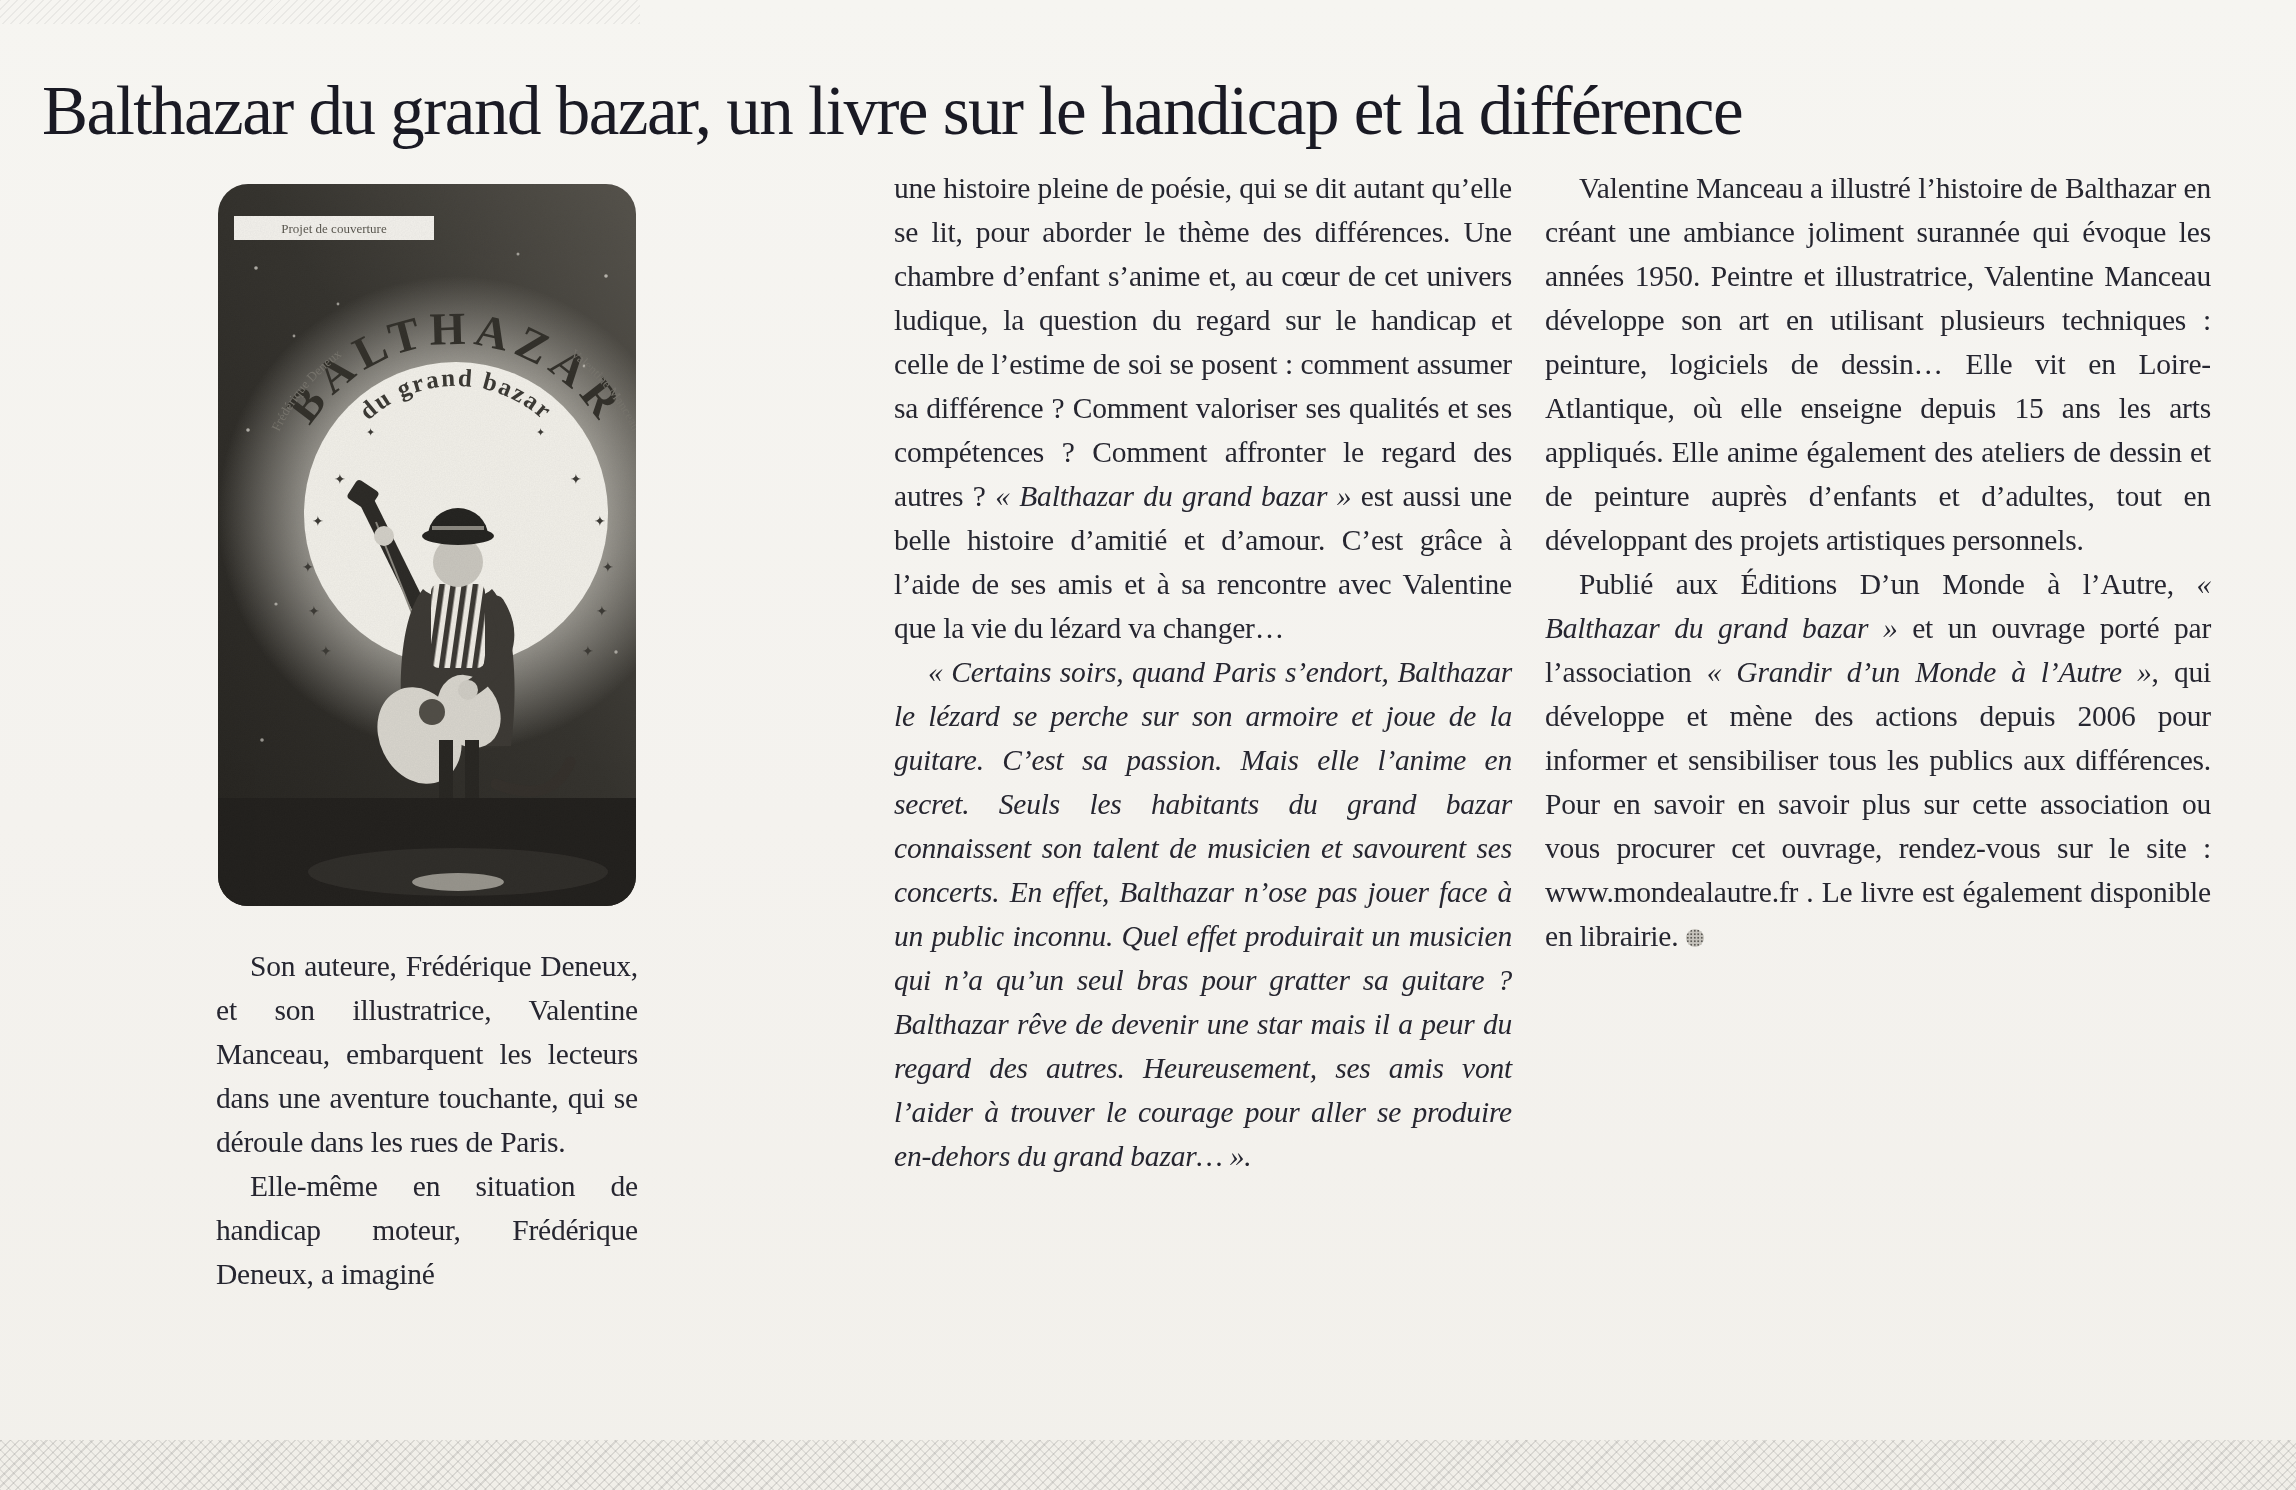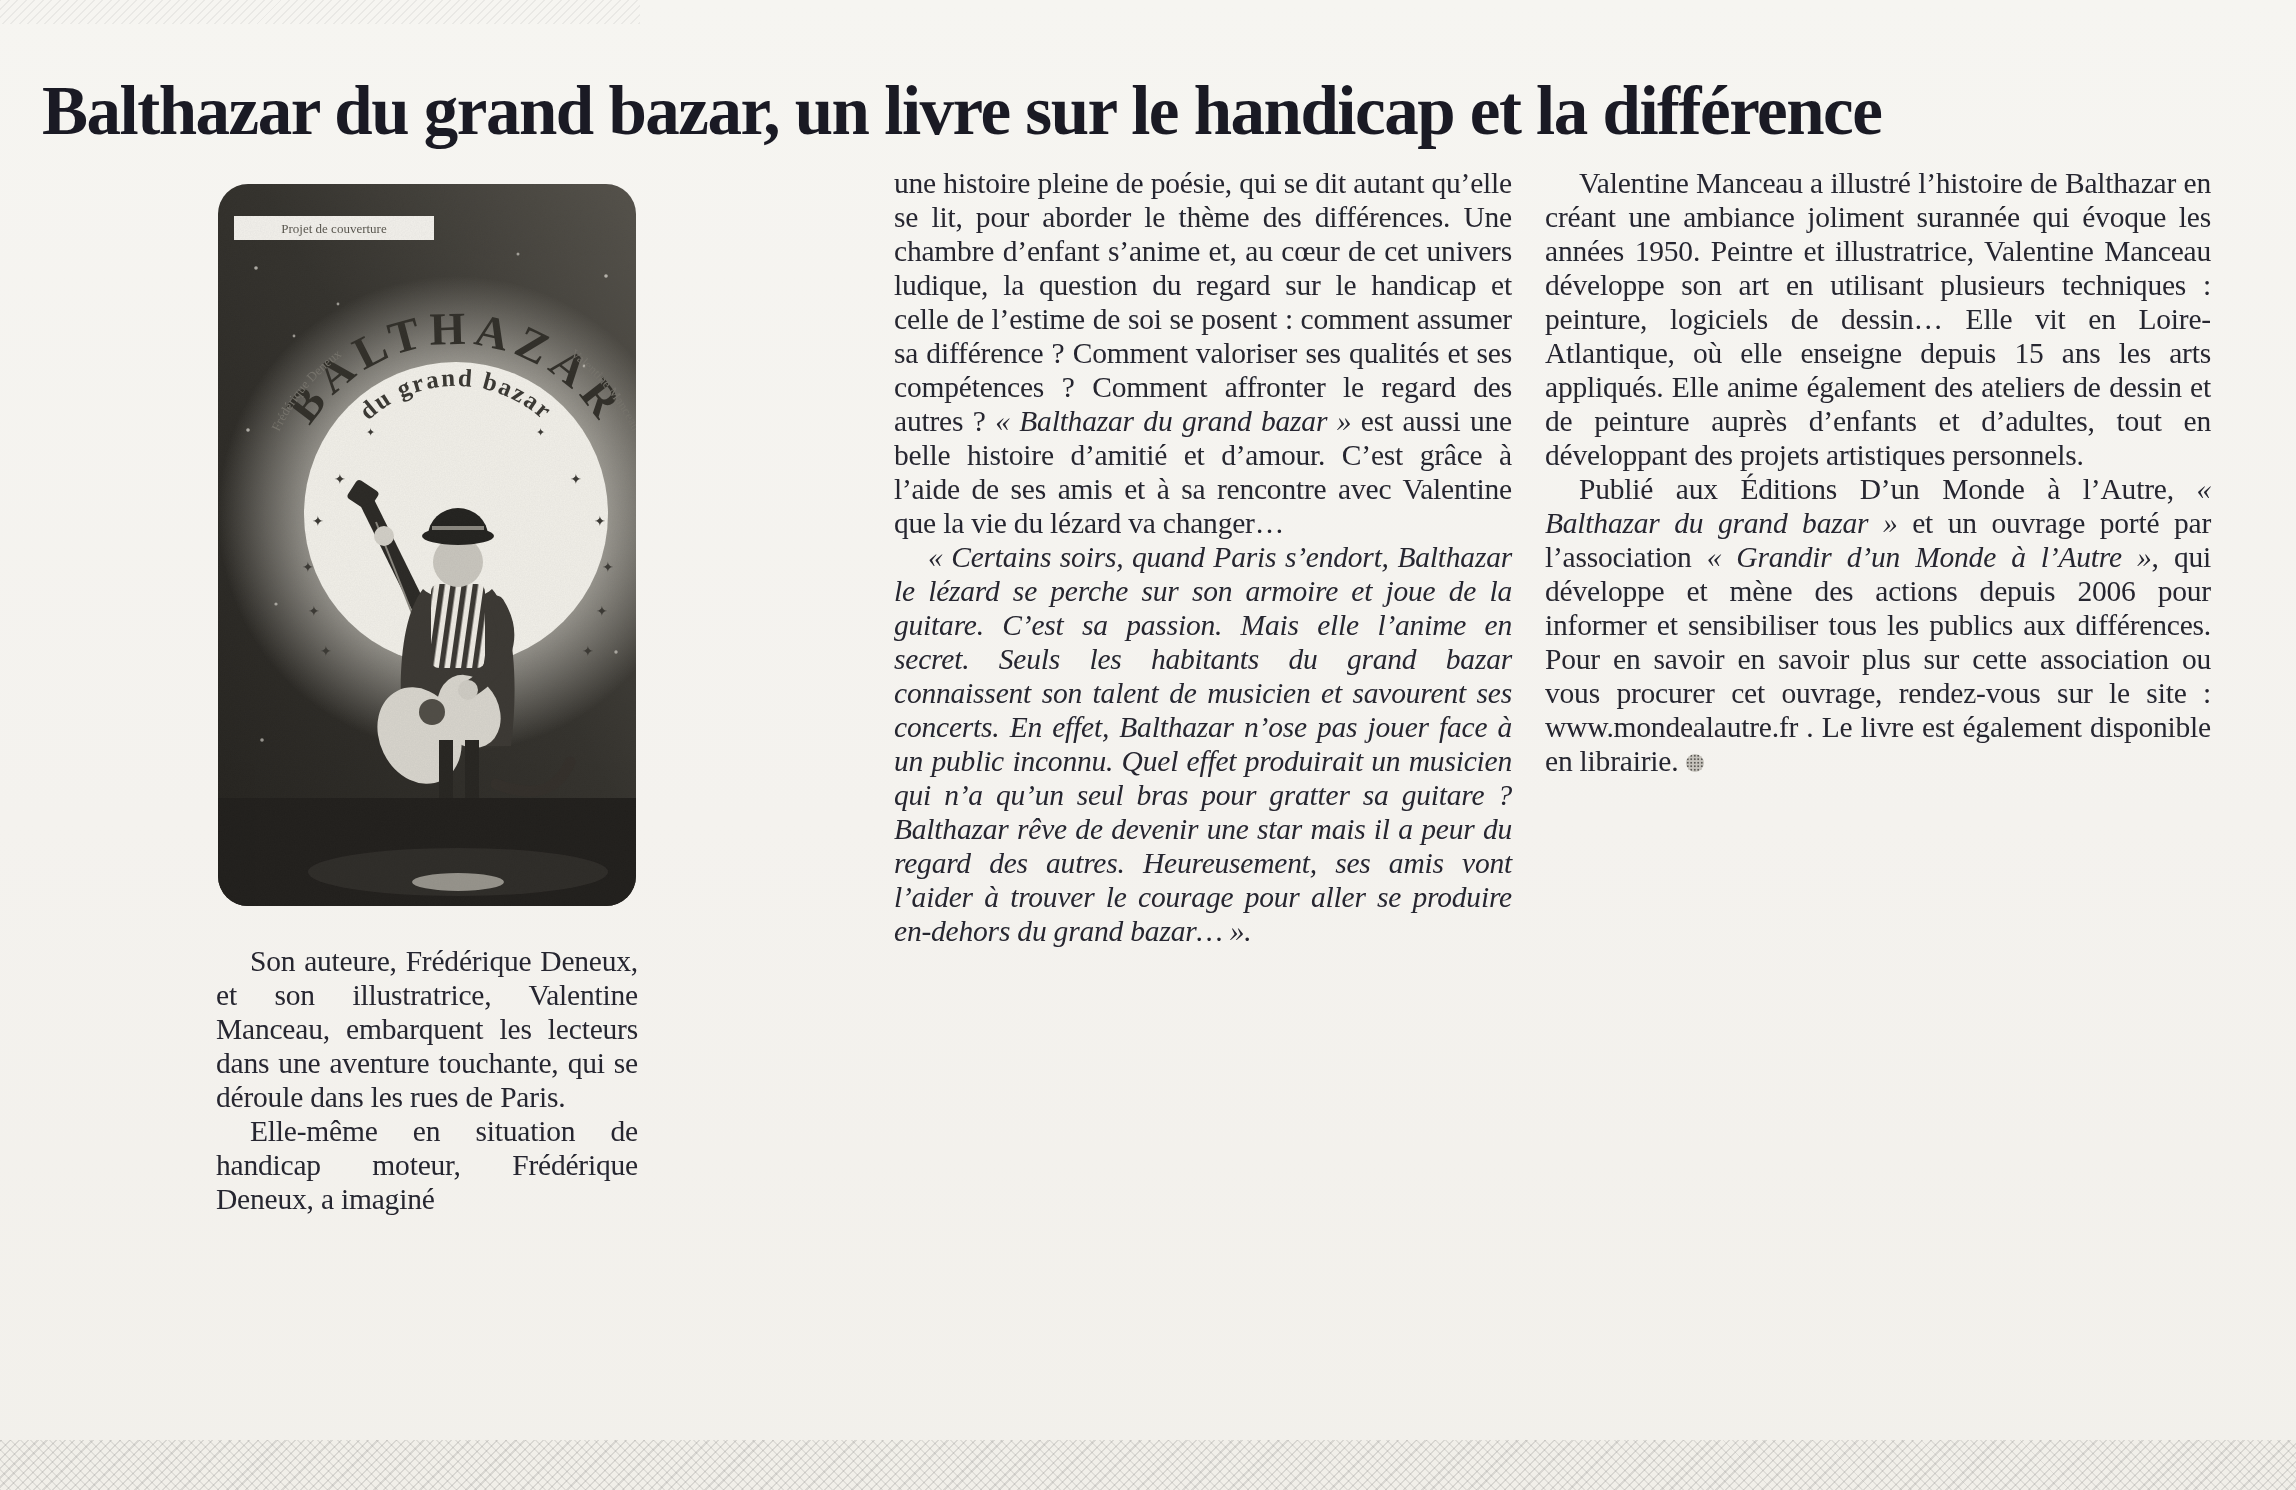--- a/index.html
+++ b/index.html
@@ -15,24 +15,24 @@
       repeating-linear-gradient(135deg, rgba(70,70,72,.14) 0 1.6px, rgba(0,0,0,0) 1.6px 6.5px),
       repeating-linear-gradient(45deg, rgba(70,70,72,.10) 0 1.4px, rgba(0,0,0,0) 1.4px 7px),
       #f1efe9;
   }
   .scan-hatch-top{
     position:absolute;left:0;top:0;width:640px;height:24px;opacity:.45;
     background:repeating-linear-gradient(135deg, rgba(90,90,92,.18) 0 1.4px, rgba(0,0,0,0) 1.4px 6px);
   }
   .headline{
     position:absolute;left:42px;top:26px;width:2212px;
-    font-size:69px;font-weight:bold;letter-spacing:-1.5px;color:#1a1a24;
+    font-size:69px;font-weight:normal;letter-spacing:-1.5px;color:#1a1a24;
     white-space:nowrap;
   }
-  .col{position:absolute;text-align:justify;font-size:29.5px;line-height:34px;letter-spacing:-0.2px;}
+  .col{position:absolute;text-align:justify;font-size:29.5px;line-height:44px;letter-spacing:-0.2px;}
   .col p{margin:0;}
   .col p.indent{text-indent:34px;}
   .col em{font-style:italic;}
   .col-left{left:216px;top:944px;width:422px;}
   .col-middle{left:894px;top:166px;width:618px;}
   .col-right{left:1545px;top:166px;width:666px;}
   .cover{
     position:absolute;left:218px;top:184px;width:418px;height:722px;
   }
   .end-mark{

